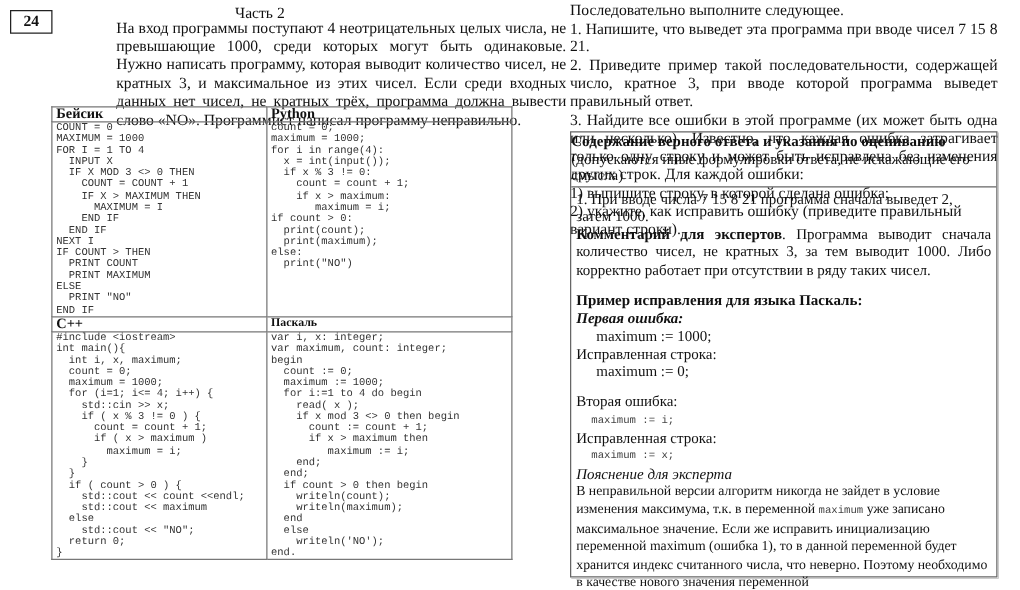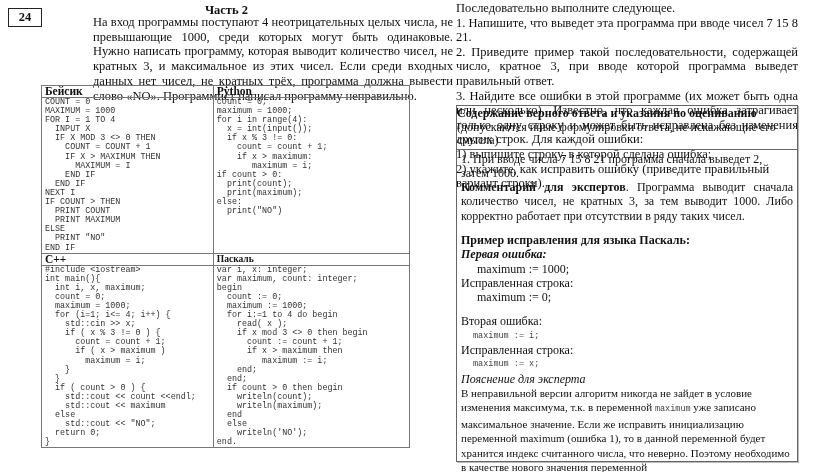--- a/index.html
+++ b/index.html
@@ -1,18 +1,18 @@
 <!DOCTYPE html>
 <html><head>
 <meta charset="utf-8">
 <style>
   html, body { margin:0; padding:0; background:#ffffff; }
   body { width:816px; height:472px; position:relative; overflow:hidden; color:#111; font-family:"Liberation Serif", serif; }
   .abs { position:absolute; }
-  .part-title { left:188px; top:3px; width:60px; text-align:right; font-weight:bold; font-size:12.5px; }
+  .part-title { left:188px; top:3px; width:60px; text-align:left; font-weight:normal; font-size:12.5px; }
   .task-num { left:8px; top:8px; width:32px; height:17px; border:1px solid #222; text-align:center; font-weight:bold; font-size:12.5px; line-height:17px; }
   .task-text { left:45px; top:15px; width:360px; font-size:12.5px; line-height:14.7px; text-align:justify;margin-left:48px; }
   .code-table { left:41px; top:85px; width:369px; border-collapse:collapse; border:1px solid #666; }
   .code-table td { border:1px solid #777; vertical-align:top; padding:0 3px; }
   .code-table td.hdr { font-family:Liberation Serif, serif; font-weight:bold; font-size:11.5px; height:11px; line-height:11px; }
   .code-table td.hdr.small { font-size:9.5px; }
   .code { font-family:"Liberation Mono", monospace; font-size:8.4px; line-height:9.1px; white-space:pre; color:#333; margin:0; }
   .col-l { width:167px; }
   .col-r { width:195px; }
   .rhs { left:456px; width:342px; font-size:12.5px; line-height:14.6px; }

